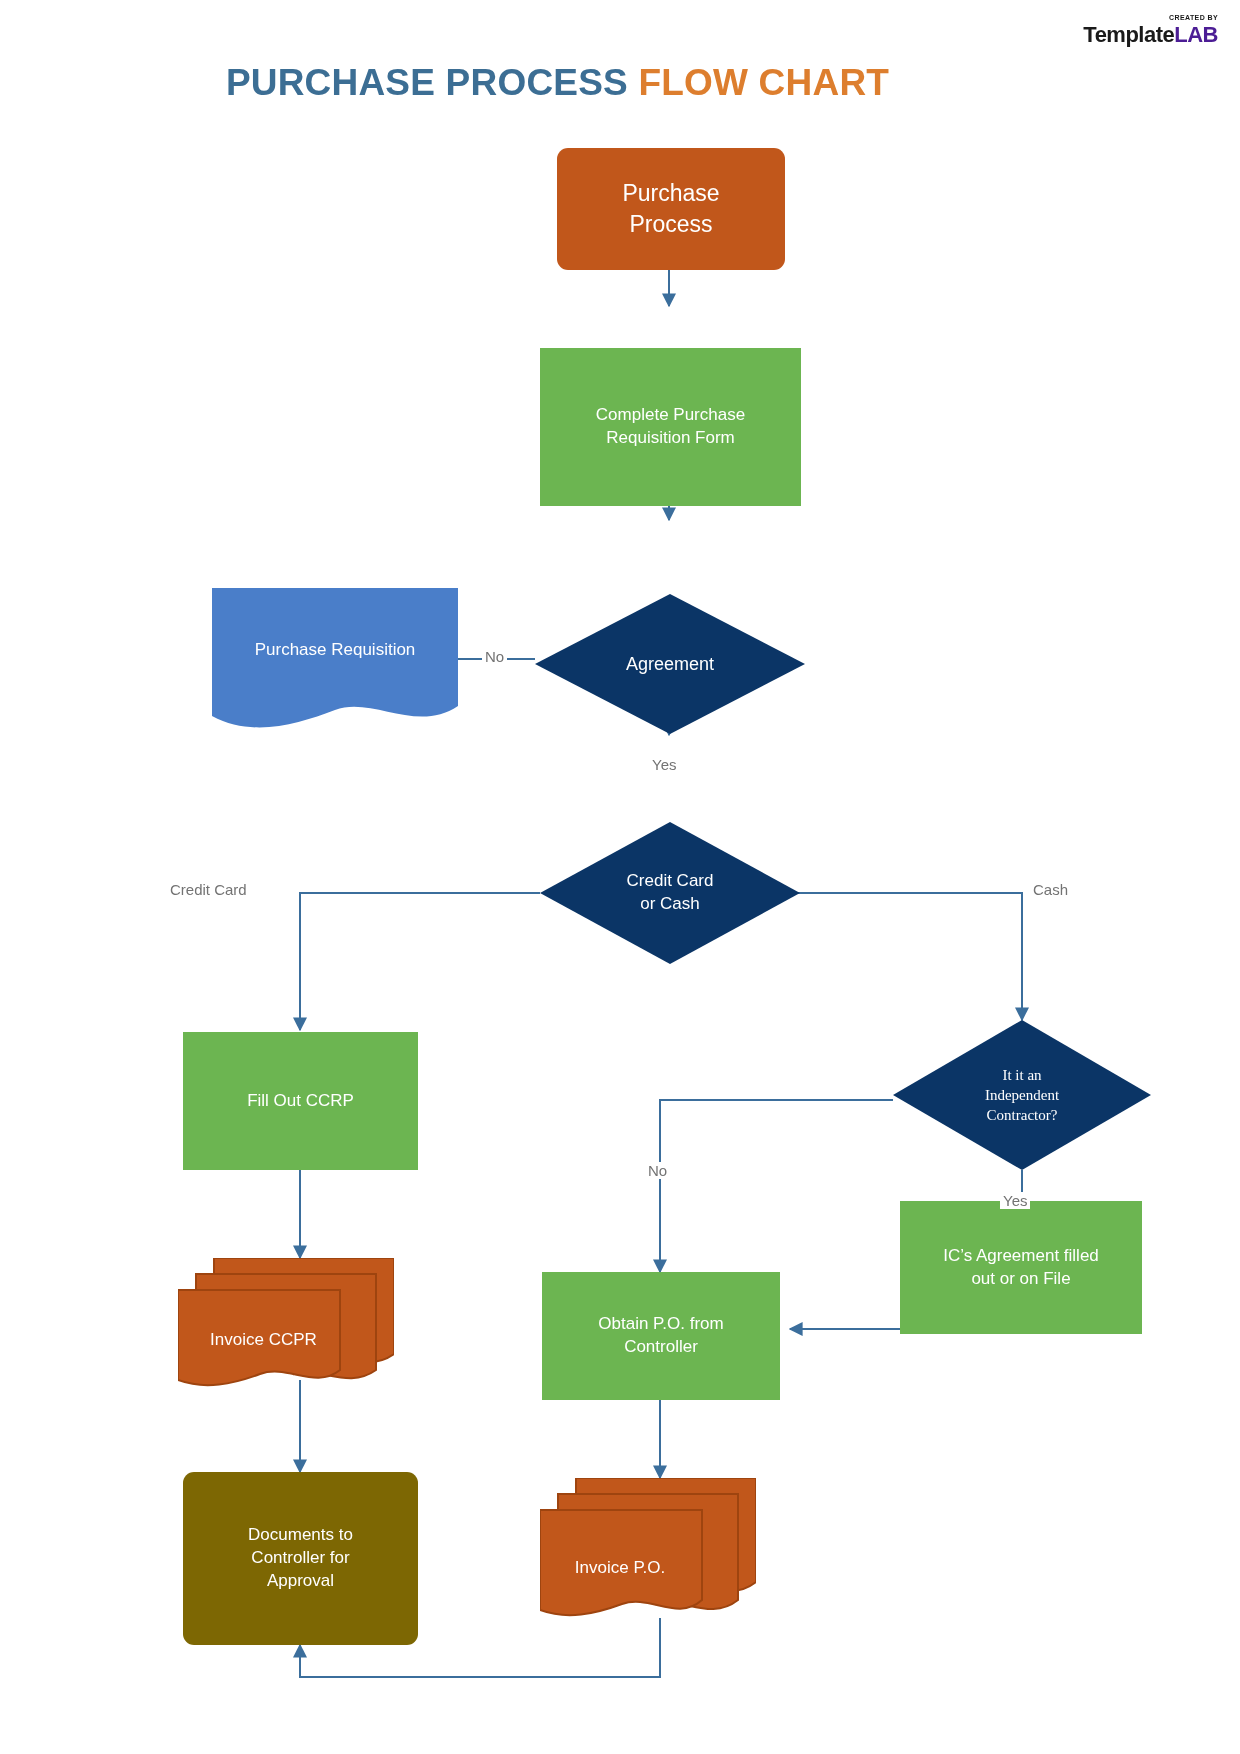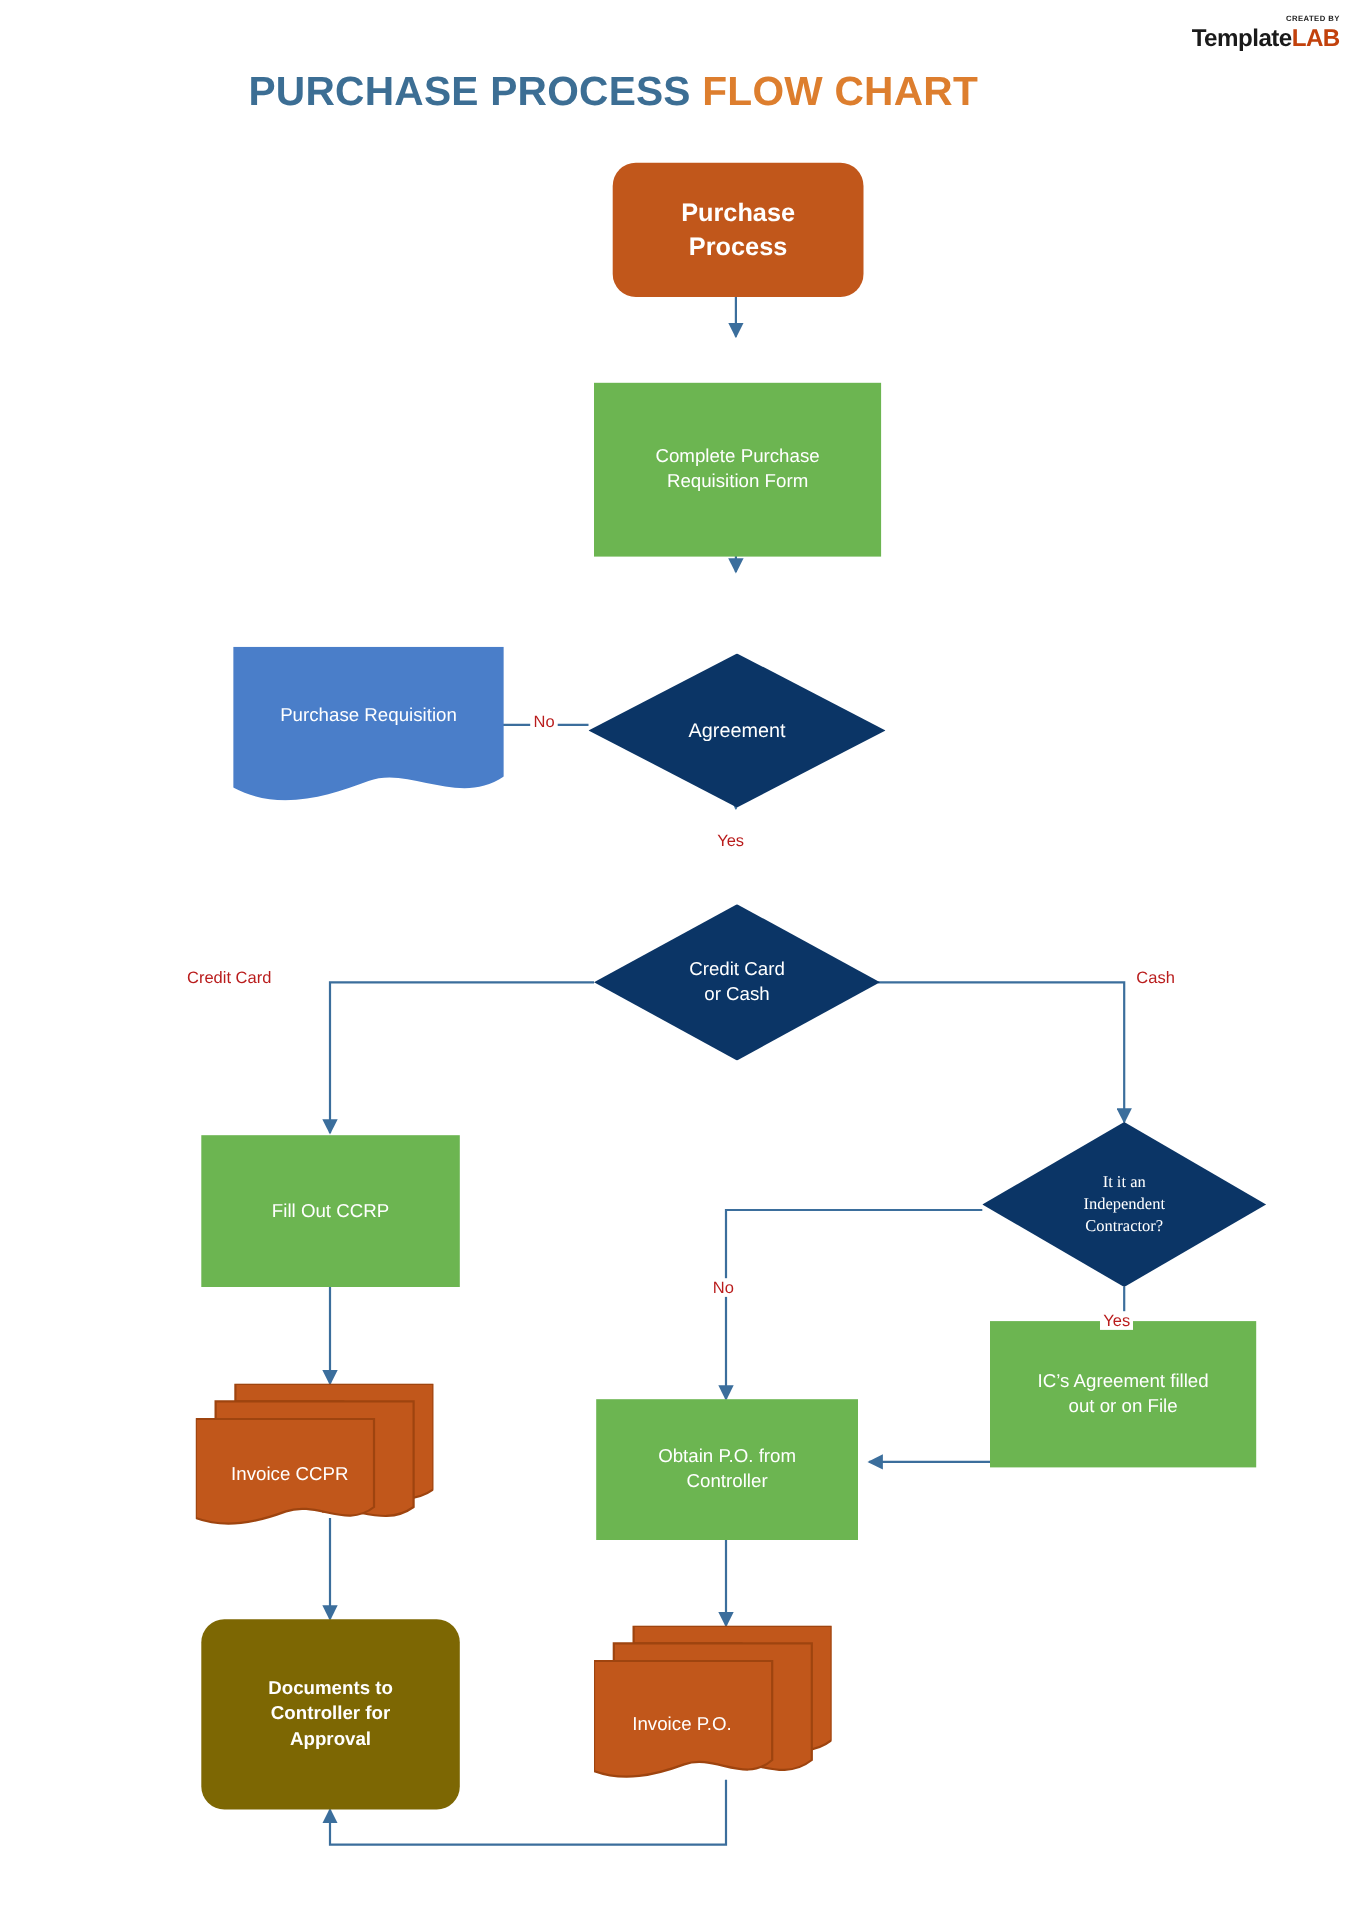--- a/index.html
+++ b/index.html
@@ -45,41 +45,40 @@
     color: #1a1a1a;
     margin-bottom: 1px;
   }
   #logo .word {
     font-size: 22px;
     font-weight: bold;
     letter-spacing: -0.5px;
     color: #1a1a1a;
   }
   #logo .word .lab {
-    color: #c2410c;
+    color: #4c1d95;
   }
   
   #title {
     position: absolute;
     left: 0;
     top: 62px;
     width: 1115px;
     text-align: center;
     font-size: 37px;
     font-weight: bold;
     letter-spacing: 0.2px;
     z-index: 8;
   }
   #title .p1 { color: #3c6e94; }
   #title .p2 { color: #dd7e2e; }
 
   
   .rounded {
-    border-radius: 21px;
-    font-weight: bold;
+    border-radius: 11px;
   }
   .rect { }
   .diamond-wrap {
     position: absolute;
     z-index: 3;
   }
   .diamond-wrap svg {
     position: absolute;
     inset: 0;
     width: 100%;
@@ -112,21 +111,21 @@
     display: flex;
     align-items: center;
     justify-content: center;
     text-align: center;
     color: #ffffff;
     white-space: pre-line;
     line-height: 1.35;
   }
   .edge-label {
     position: absolute;
-    color: #b91c1c;
+    color: #737373;
     font-size: 15px;
     z-index: 6;
     background: #ffffff;
     padding: 0 3px;
     white-space: nowrap;
   }
 </style>
 </head>
 <body>
 

